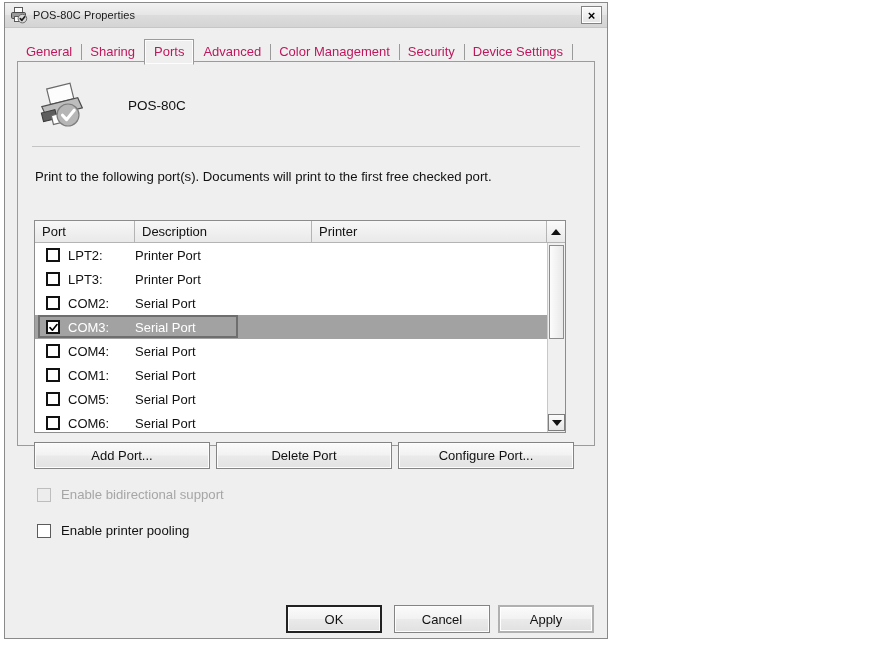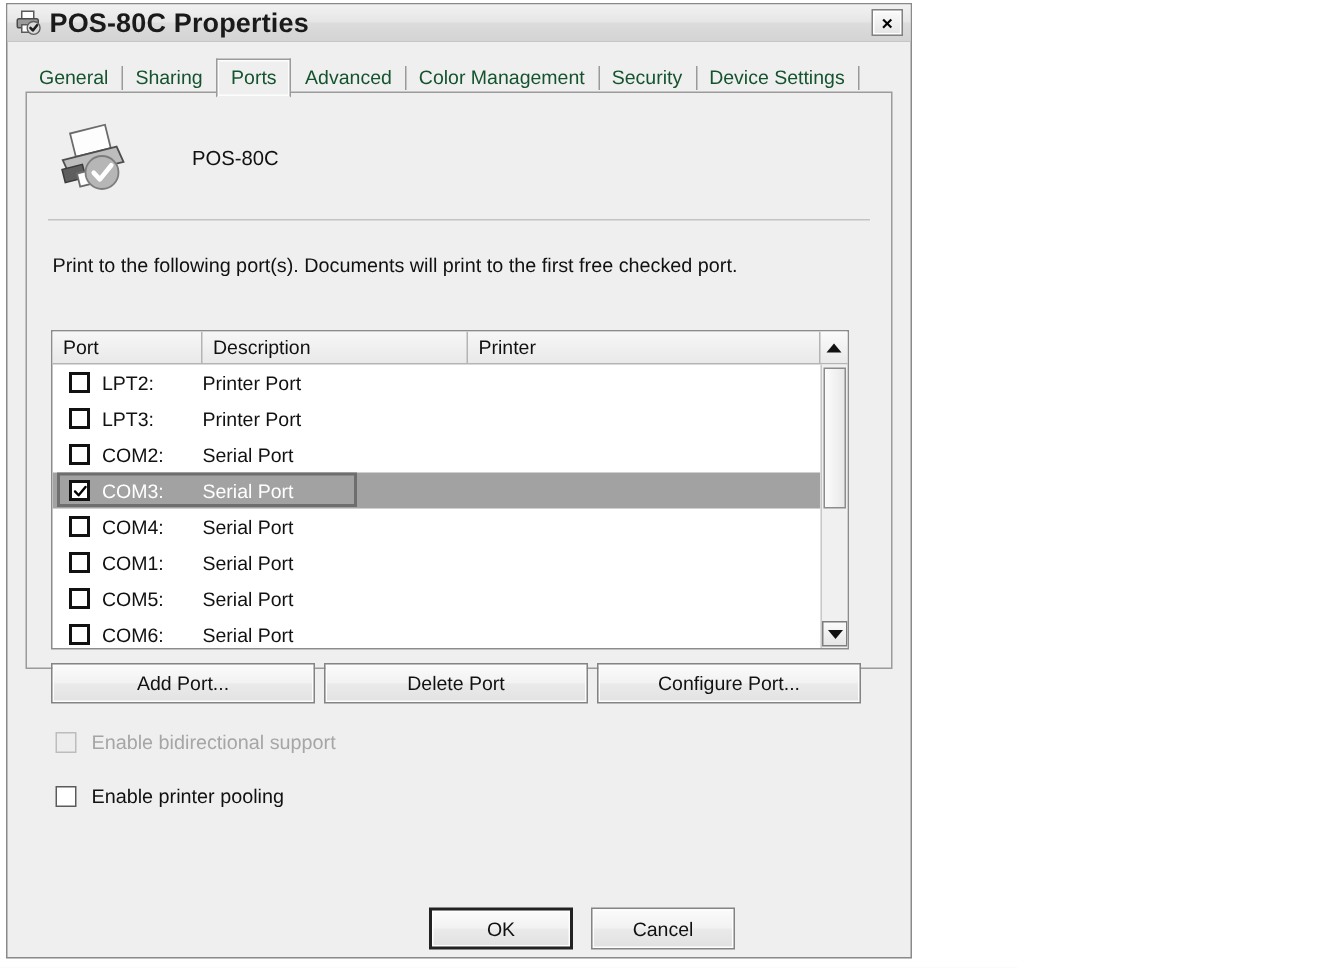--- a/index.html
+++ b/index.html
@@ -41,22 +41,22 @@
     box-sizing: border-box;
   }
   #title-icon {
     width: 18px;
     height: 18px;
     position: relative;
     flex: 0 0 auto;
     margin-right: 5px;
   }
   .title-text {
-    font-size: 18px;
-    font-weight: bold;
+    font-size: 11px;
+    font-weight: normal;
     color: #1a1a1a;
     letter-spacing: .1px;
     white-space: nowrap;
   }
   #close-button {
     position: absolute;
     right: 5px;
     top: 3px;
     width: 21px;
     height: 18px;
@@ -85,21 +85,21 @@
     width: 578px;
     height: 24px;
     display: flex;
     align-items: flex-end;
   }
   .tab {
     height: 22px;
     line-height: 22px;
     padding: 0 9px;
     font-size: 13px;
-    color: #14532d;
+    color: #be185d;
     white-space: nowrap;
     position: relative;
     background: transparent;
     cursor: pointer;
     box-sizing: border-box;
   }
   .tab + .tab::before {
     content: "";
     position: absolute;
     left: 0;
@@ -576,14 +576,15 @@
 
     <div class="optrow enabled" id="opt-pooling">
       <div class="optcb"></div>
       <div class="optlabel">Enable printer pooling</div>
     </div>
 
   </div>
 
   <div class="dbtn" id="btn-ok">OK</div>
   <div class="dbtn" id="btn-cancel">Cancel</div>
+  <div class="dbtn" id="btn-apply">Apply</div>
 
 </div>
 
 </body></html>

